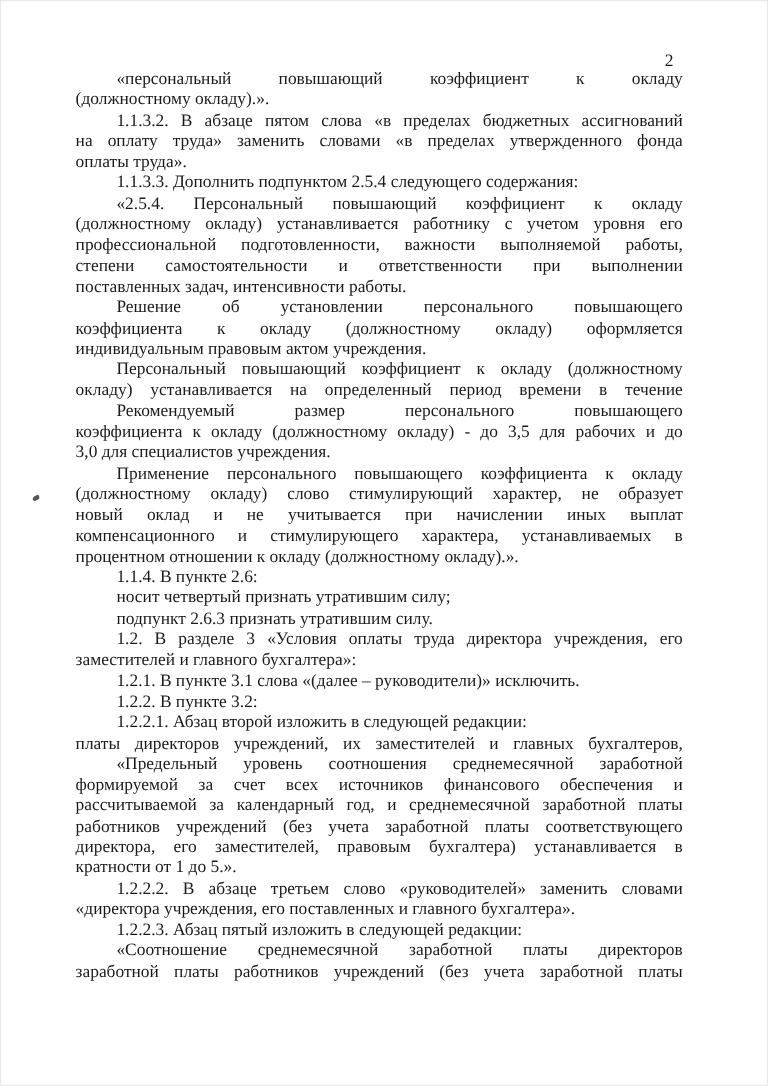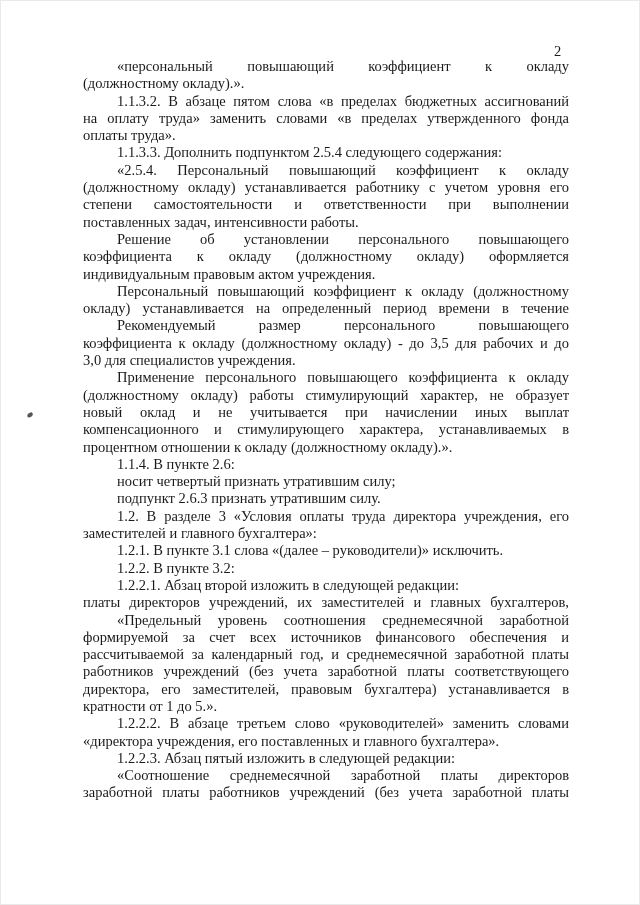--- a/index.html
+++ b/index.html
@@ -29,21 +29,20 @@
     position: absolute;
     left: 62px;
     top: 57px;
     width: 506px;
   }
   .ln {
     font-size: 14.5px;
     line-height: 17.3px;
     text-align: left;
     word-spacing: normal;
-    margin-left: 20px;
   }
   
   .j {
     text-align: justify;
     text-align-last: justify;
   }
   
   .i {
     text-indent: 34px;
   }
@@ -69,32 +68,33 @@
 
   <div class="text-block">
     <div class="ln i j">«персональный повышающий коэффициент к окладу</div>
     <div class="ln">(должностному окладу).».</div>
     <div class="ln i j">1.1.3.2. В абзаце пятом слова «в пределах бюджетных ассигнований</div>
     <div class="ln j">на оплату труда» заменить словами «в пределах утвержденного фонда</div>
     <div class="ln">оплаты труда».</div>
     <div class="ln i">1.1.3.3. Дополнить подпунктом 2.5.4 следующего содержания:</div>
     <div class="ln i j">«2.5.4. Персональный повышающий коэффициент к окладу</div>
     <div class="ln j">(должностному окладу) устанавливается работнику с учетом уровня его</div>
+    <div class="ln j">профессиональной подготовленности, важности выполняемой работы,</div>
     <div class="ln j">степени самостоятельности и ответственности при выполнении</div>
     <div class="ln">поставленных задач, интенсивности работы.</div>
     <div class="ln i j">Решение об установлении персонального повышающего</div>
     <div class="ln j">коэффициента к окладу (должностному окладу) оформляется</div>
     <div class="ln">индивидуальным правовым актом учреждения.</div>
     <div class="ln i j">Персональный повышающий коэффициент к окладу (должностному</div>
     <div class="ln j">окладу) устанавливается на определенный период времени в течение</div>
     <div class="ln i j">Рекомендуемый размер персонального повышающего</div>
     <div class="ln j">коэффициента к окладу (должностному окладу) - до 3,5 для рабочих и до</div>
     <div class="ln">3,0 для специалистов учреждения.</div>
     <div class="ln i j">Применение персонального повышающего коэффициента к окладу</div>
-    <div class="ln j">(должностному окладу) работы стимулирующий характер, не образует</div>
+    <div class="ln j">(должностному окладу) слово стимулирующий характер, не образует</div>
     <div class="ln j">новый оклад и не учитывается при начислении иных выплат</div>
     <div class="ln j">компенсационного и стимулирующего характера, устанавливаемых в</div>
     <div class="ln">процентном отношении к окладу (должностному окладу).».</div>
     <div class="ln i">1.1.4. В пункте 2.6:</div>
     <div class="ln i">носит четвертый признать утратившим силу;</div>
     <div class="ln i">подпункт 2.6.3 признать утратившим силу.</div>
     <div class="ln i j">1.2. В разделе 3 «Условия оплаты труда директора учреждения, его</div>
     <div class="ln">заместителей и главного бухгалтера»:</div>
     <div class="ln i">1.2.1. В пункте 3.1 слова «(далее – руководители)» исключить.</div>
     <div class="ln i">1.2.2. В пункте 3.2:</div>

